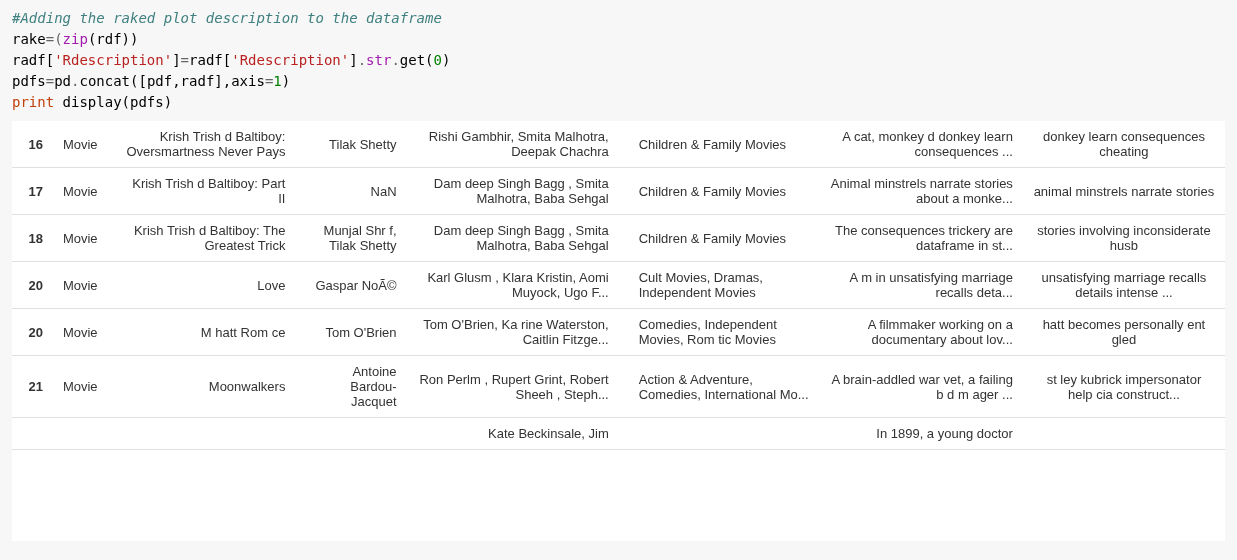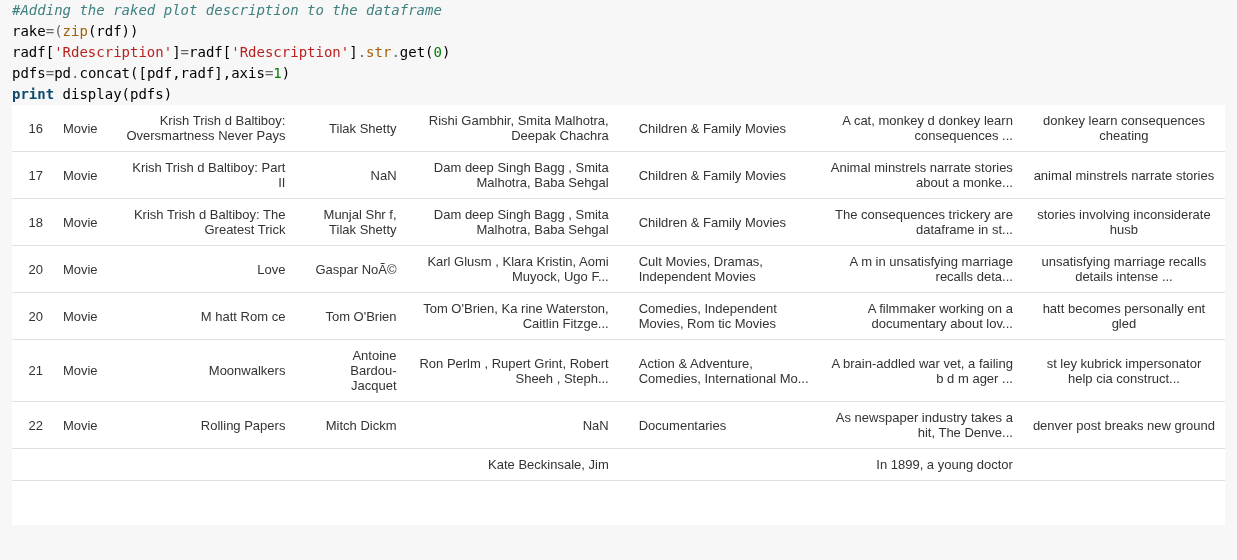--- a/index.html
+++ b/index.html
@@ -1,32 +1,32 @@
 <!DOCTYPE html>
 <html><head>
   <meta charset="utf-8">
   <style>
     * { margin: 0; padding: 0; box-sizing: border-box; }
     body { font-family: Arial, sans-serif; background: #f7f7f7; width: 1237px; height: 560px; overflow: hidden; position: relative; }
-    .code-block { background: #f7f7f7; padding: 0 12px; font-family: 'Consolas', 'Monaco', monospace; font-size: 14px; line-height: 1.5; }
+    .code-block { background: #f7f7f7; padding: 8px 12px; font-family: 'Consolas', 'Monaco', monospace; font-size: 14px; line-height: 1.5; }
     .code-line { white-space: pre; }
     .comment { color: #408080; font-style: italic; }
-    .keyword { color: #0c4a6e; font-weight: bold; }
-    .builtin { color: #a16207; margin-top: 20px; }
+    .keyword { color: #c2410c; font-weight: normal; }
+    .builtin { color: #a21caf; margin-top: 20px; }
     .string { color: #ba2121; }
     .number { color: #008000; }
     .name { color: #000; }
     .operator { color: #666; }
     
     .table-container { background: #fff; margin: 0 12px; position: relative; height: 420px; overflow: hidden; }
     
     table { width: 100%; border-collapse: collapse; font-size: 13px; color: #333; }
     tr { border-bottom: 1px solid #e0e0e0; }
     td { padding: 8px 10px; vertical-align: middle; text-align: right; }
-    td.idx { font-weight: normal; width: 40px; text-align: right; padding-left: 16px; }
+    td.idx { font-weight: bold; width: 40px; text-align: right; padding-left: 16px; }
     td.type { width: 60px; text-align: left; }
     td.title { width: 180px; }
     td.director { width: 110px; }
     td.cast { width: 210px; }
     td.genre { width: 200px; text-align: left; padding-left: 20px; }
     td.desc { width: 200px; }
     td.rdesc { width: 200px; text-align: center; }
     td.partial { color: #333; }
   </style>
 </head>
@@ -97,30 +97,20 @@
     <td class="idx">21</td>
     <td class="type">Movie</td>
     <td class="title">Moonwalkers</td>
     <td class="director">Antoine Bardou-Jacquet</td>
     <td class="cast">Ron Perlm , Rupert Grint, Robert Sheeh , Steph...</td>
     <td class="genre">Action &amp; Adventure, Comedies, International Mo...</td>
     <td class="desc">A brain-addled war vet, a failing b d m ager ...</td>
     <td class="rdesc">st ley kubrick impersonator help cia construct...</td>
   </tr>
         <tr>
-    <td class="idx">22</td>
-    <td class="type">Movie</td>
-    <td class="title">Rolling Papers</td>
-    <td class="director">Mitch Dickm</td>
-    <td class="cast">NaN</td>
-    <td class="genre">Documentaries</td>
-    <td class="desc">As newspaper industry takes a hit, The Denve...</td>
-    <td class="rdesc">denver post breaks new ground</td>
-  </tr>
-        <tr>
   <td class="idx partial"></td>
   <td class="type partial"></td>
   <td class="title partial"></td>
   <td class="director partial"></td>
   <td class="cast partial">Kate Beckinsale, Jim</td>
   <td class="genre partial"></td>
   <td class="desc partial">In 1899, a young doctor</td>
   <td class="rdesc partial"></td>
 </tr>
       </tbody>

